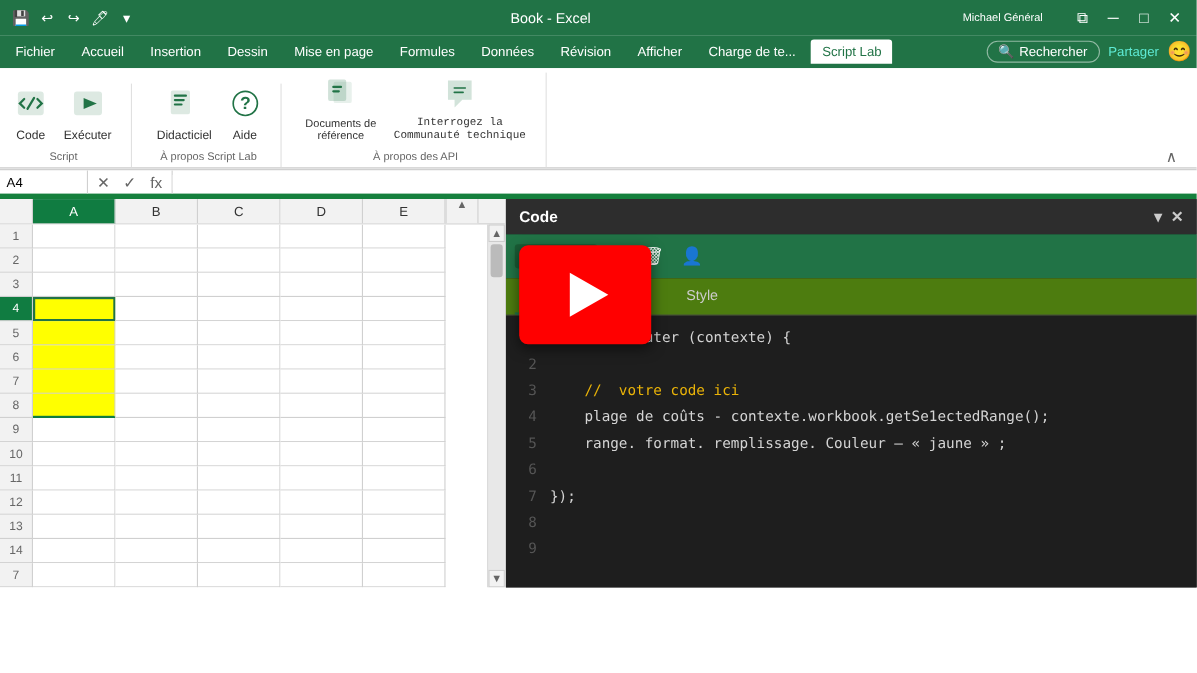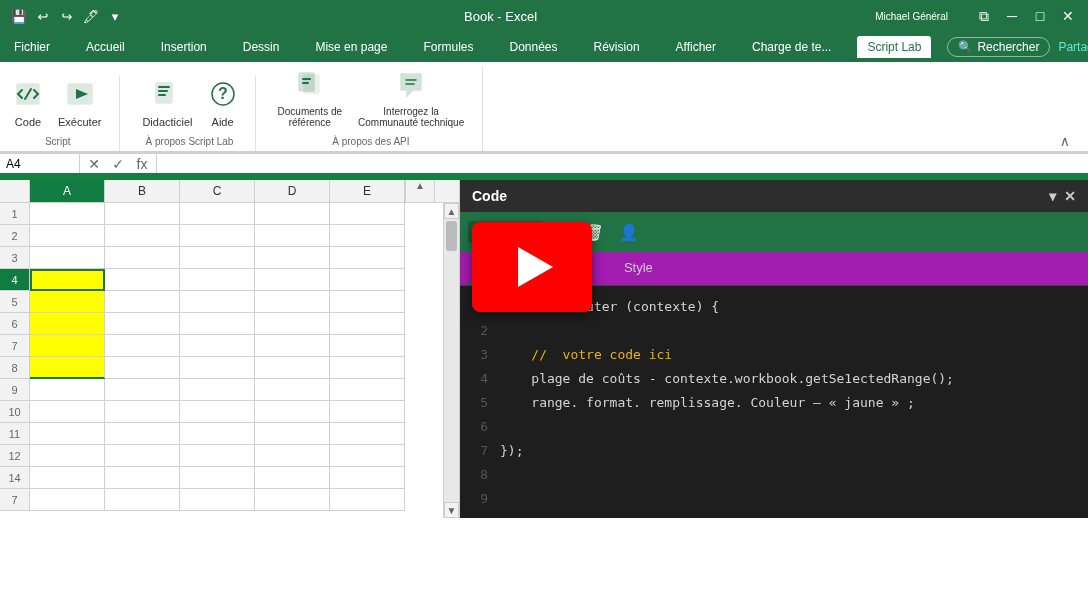--- a/index.html
+++ b/index.html
@@ -23,21 +23,21 @@
     .qa-btn { width: 22px; height: 22px; display: flex; align-items: center; justify-content: center; cursor: pointer; color: white; font-size: 13px; }
 
     
     .menu-bar {
       height: 30px;
       background: #217346;
       display: flex;
       align-items: center;
       padding: 0 4px;
       color: white;
-      gap: 16px;
+      gap: 4px;
     }
     .menu-item {
       padding: 4px 10px;
       cursor: pointer;
       border-radius: 3px;
       font-size: 12px;
       color: white;
       white-space: nowrap;
     }
     .menu-item.active { background: white; color: #217346; border-radius: 3px 3px 0 0; }
@@ -74,21 +74,21 @@
       border-radius: 3px;
       min-width: 40px;
     }
     .ribbon-btn .icon { font-size: 24px; color: #217346; margin-bottom: 2px; }
     .ribbon-btn .label { font-size: 11px; color: #333; text-align: center; }
     .ribbon-group-label { font-size: 10px; color: #666; margin-top: 4px; }
 
     
     .formula-bar {
       height: 26px;
-      border-bottom: 7px solid #15803d;
+      border-bottom: 5px solid #15803d;
       display: flex;
       align-items: center;
       background: white;
     }
     .cell-ref {
       width: 80px;
       border-right: 1px solid #d0d0d0;
       padding: 0 6px;
       font-size: 12px;
       height: 100%;
@@ -219,21 +219,21 @@
       gap: 4px;
     }
     .panel-tool-icon {
       color: white;
       font-size: 16px;
       cursor: pointer;
       padding: 4px;
       border-radius: 3px;
     }
     .panel-tabs {
-      background: #a21caf;
+      background: #4d7c0f;
       display: flex;
       border-bottom: 1px solid #444;
       padding: 0 8px;
     }
     .panel-tab {
       color: #ccc;
       padding: 8px 16px;
       cursor: pointer;
       font-size: 13px;
       border-bottom: 2px solid transparent;
@@ -444,21 +444,21 @@
           </div>
           <div class="label" style="text-align:center;font-size:10px;">Documents de<br>référence</div>
         </div>
         <div class="ribbon-btn">
           <div class="icon">
             <svg width="28" height="28" viewBox="0 0 28 28">
               <polygon points="4,4 24,4 24,20 16,20 10,26 10,20 4,20" fill="#217346" opacity="0.2" stroke="#217346" stroke-width="1.5"></polygon>
               <path d="M9 10 L19 10 M9 14 L17 14" stroke="#217346" stroke-width="1.5" stroke-linecap="round"></path>
             </svg>
           </div>
-          <div class="label" style="text-align:center;font-size:10px;">Interrogez la<br>Communauté technique</div>
+          <div class="label" style="text-align:center;font-size:10px;font-family:Liberation Mono, monospace;">Interrogez la<br>Communauté technique</div>
         </div>
       </div>
       <div class="ribbon-group-label">À propos des API</div>
     </div>
 
     <div class="ribbon-collapse">∧</div>
   </div>
 </div>
 
 <div class="formula-bar">
@@ -591,20 +591,28 @@
 
         <div class="grid-row">
           <div class="row-num">12</div>
           <div class="grid-cell"></div>
           <div class="grid-cell"></div>
           <div class="grid-cell"></div>
           <div class="grid-cell"></div>
           <div class="grid-cell"></div>
         </div>
 
+        <div class="grid-row">
+          <div class="row-num">13</div>
+          <div class="grid-cell"></div>
+          <div class="grid-cell"></div>
+          <div class="grid-cell"></div>
+          <div class="grid-cell"></div>
+          <div class="grid-cell"></div>
+        </div>
 
         <div class="grid-row">
           <div class="row-num">14</div>
           <div class="grid-cell"></div>
           <div class="grid-cell"></div>
           <div class="grid-cell"></div>
           <div class="grid-cell"></div>
           <div class="grid-cell"></div>
         </div>
 

